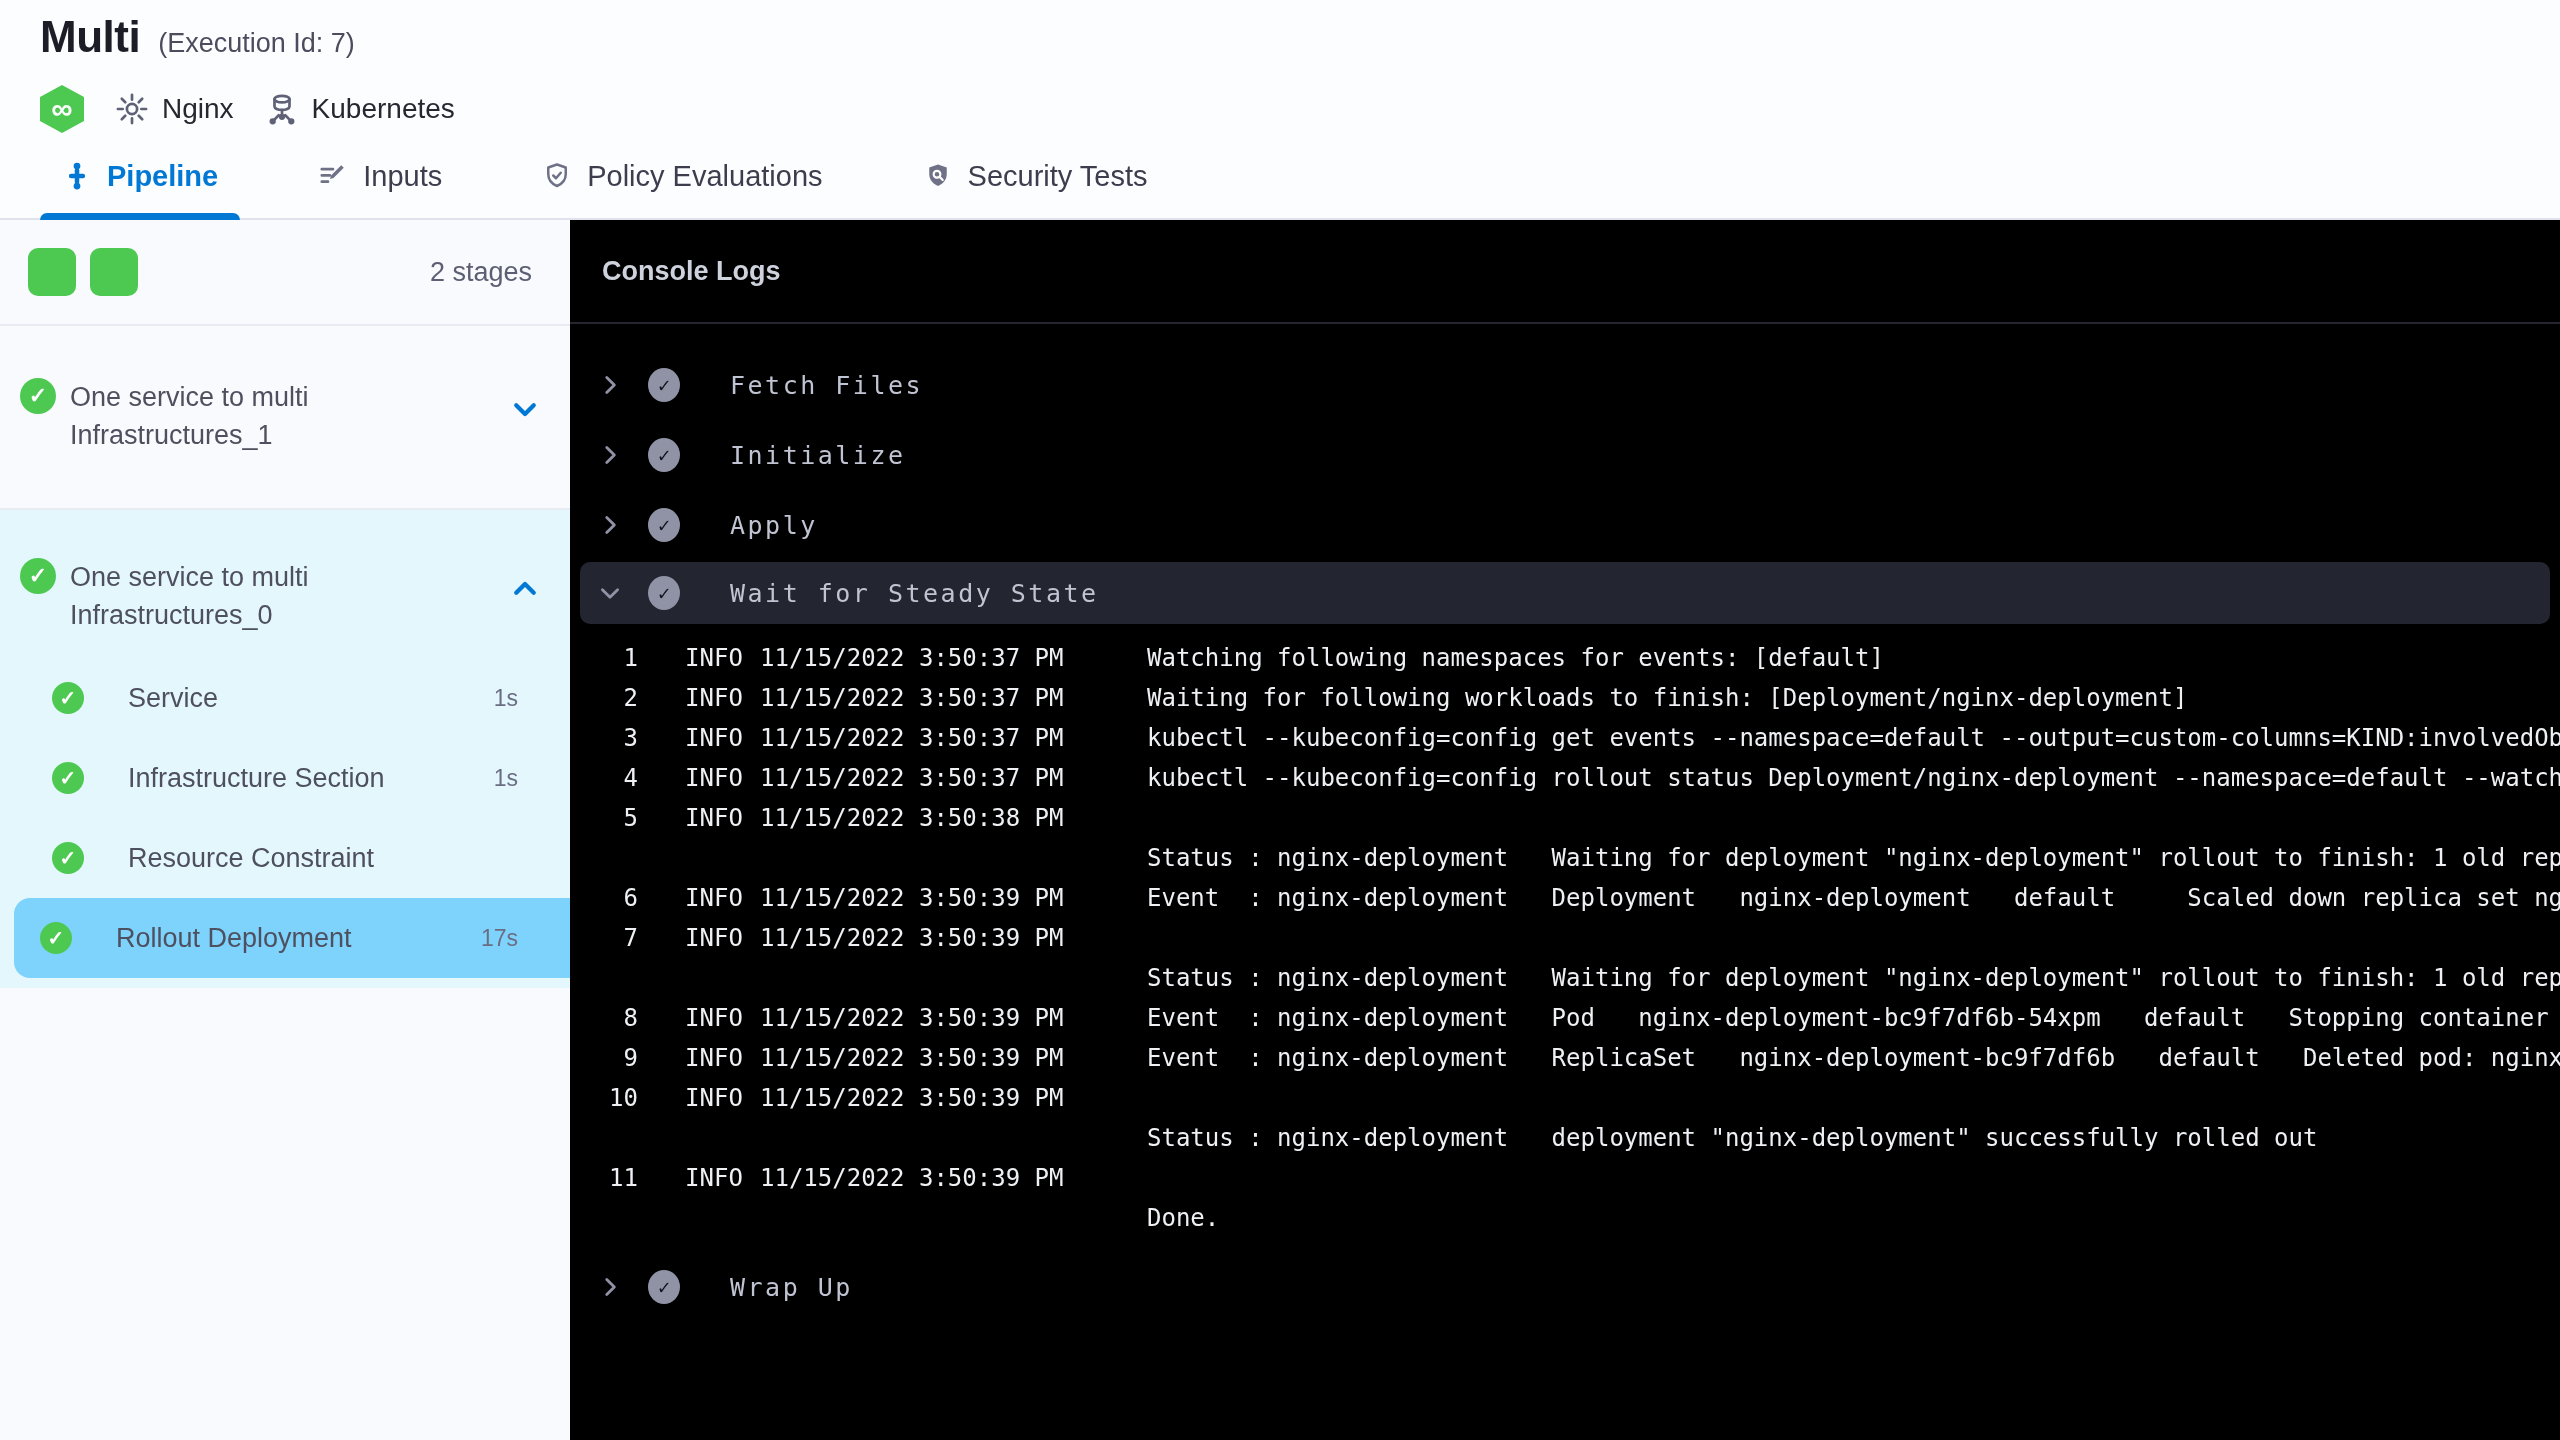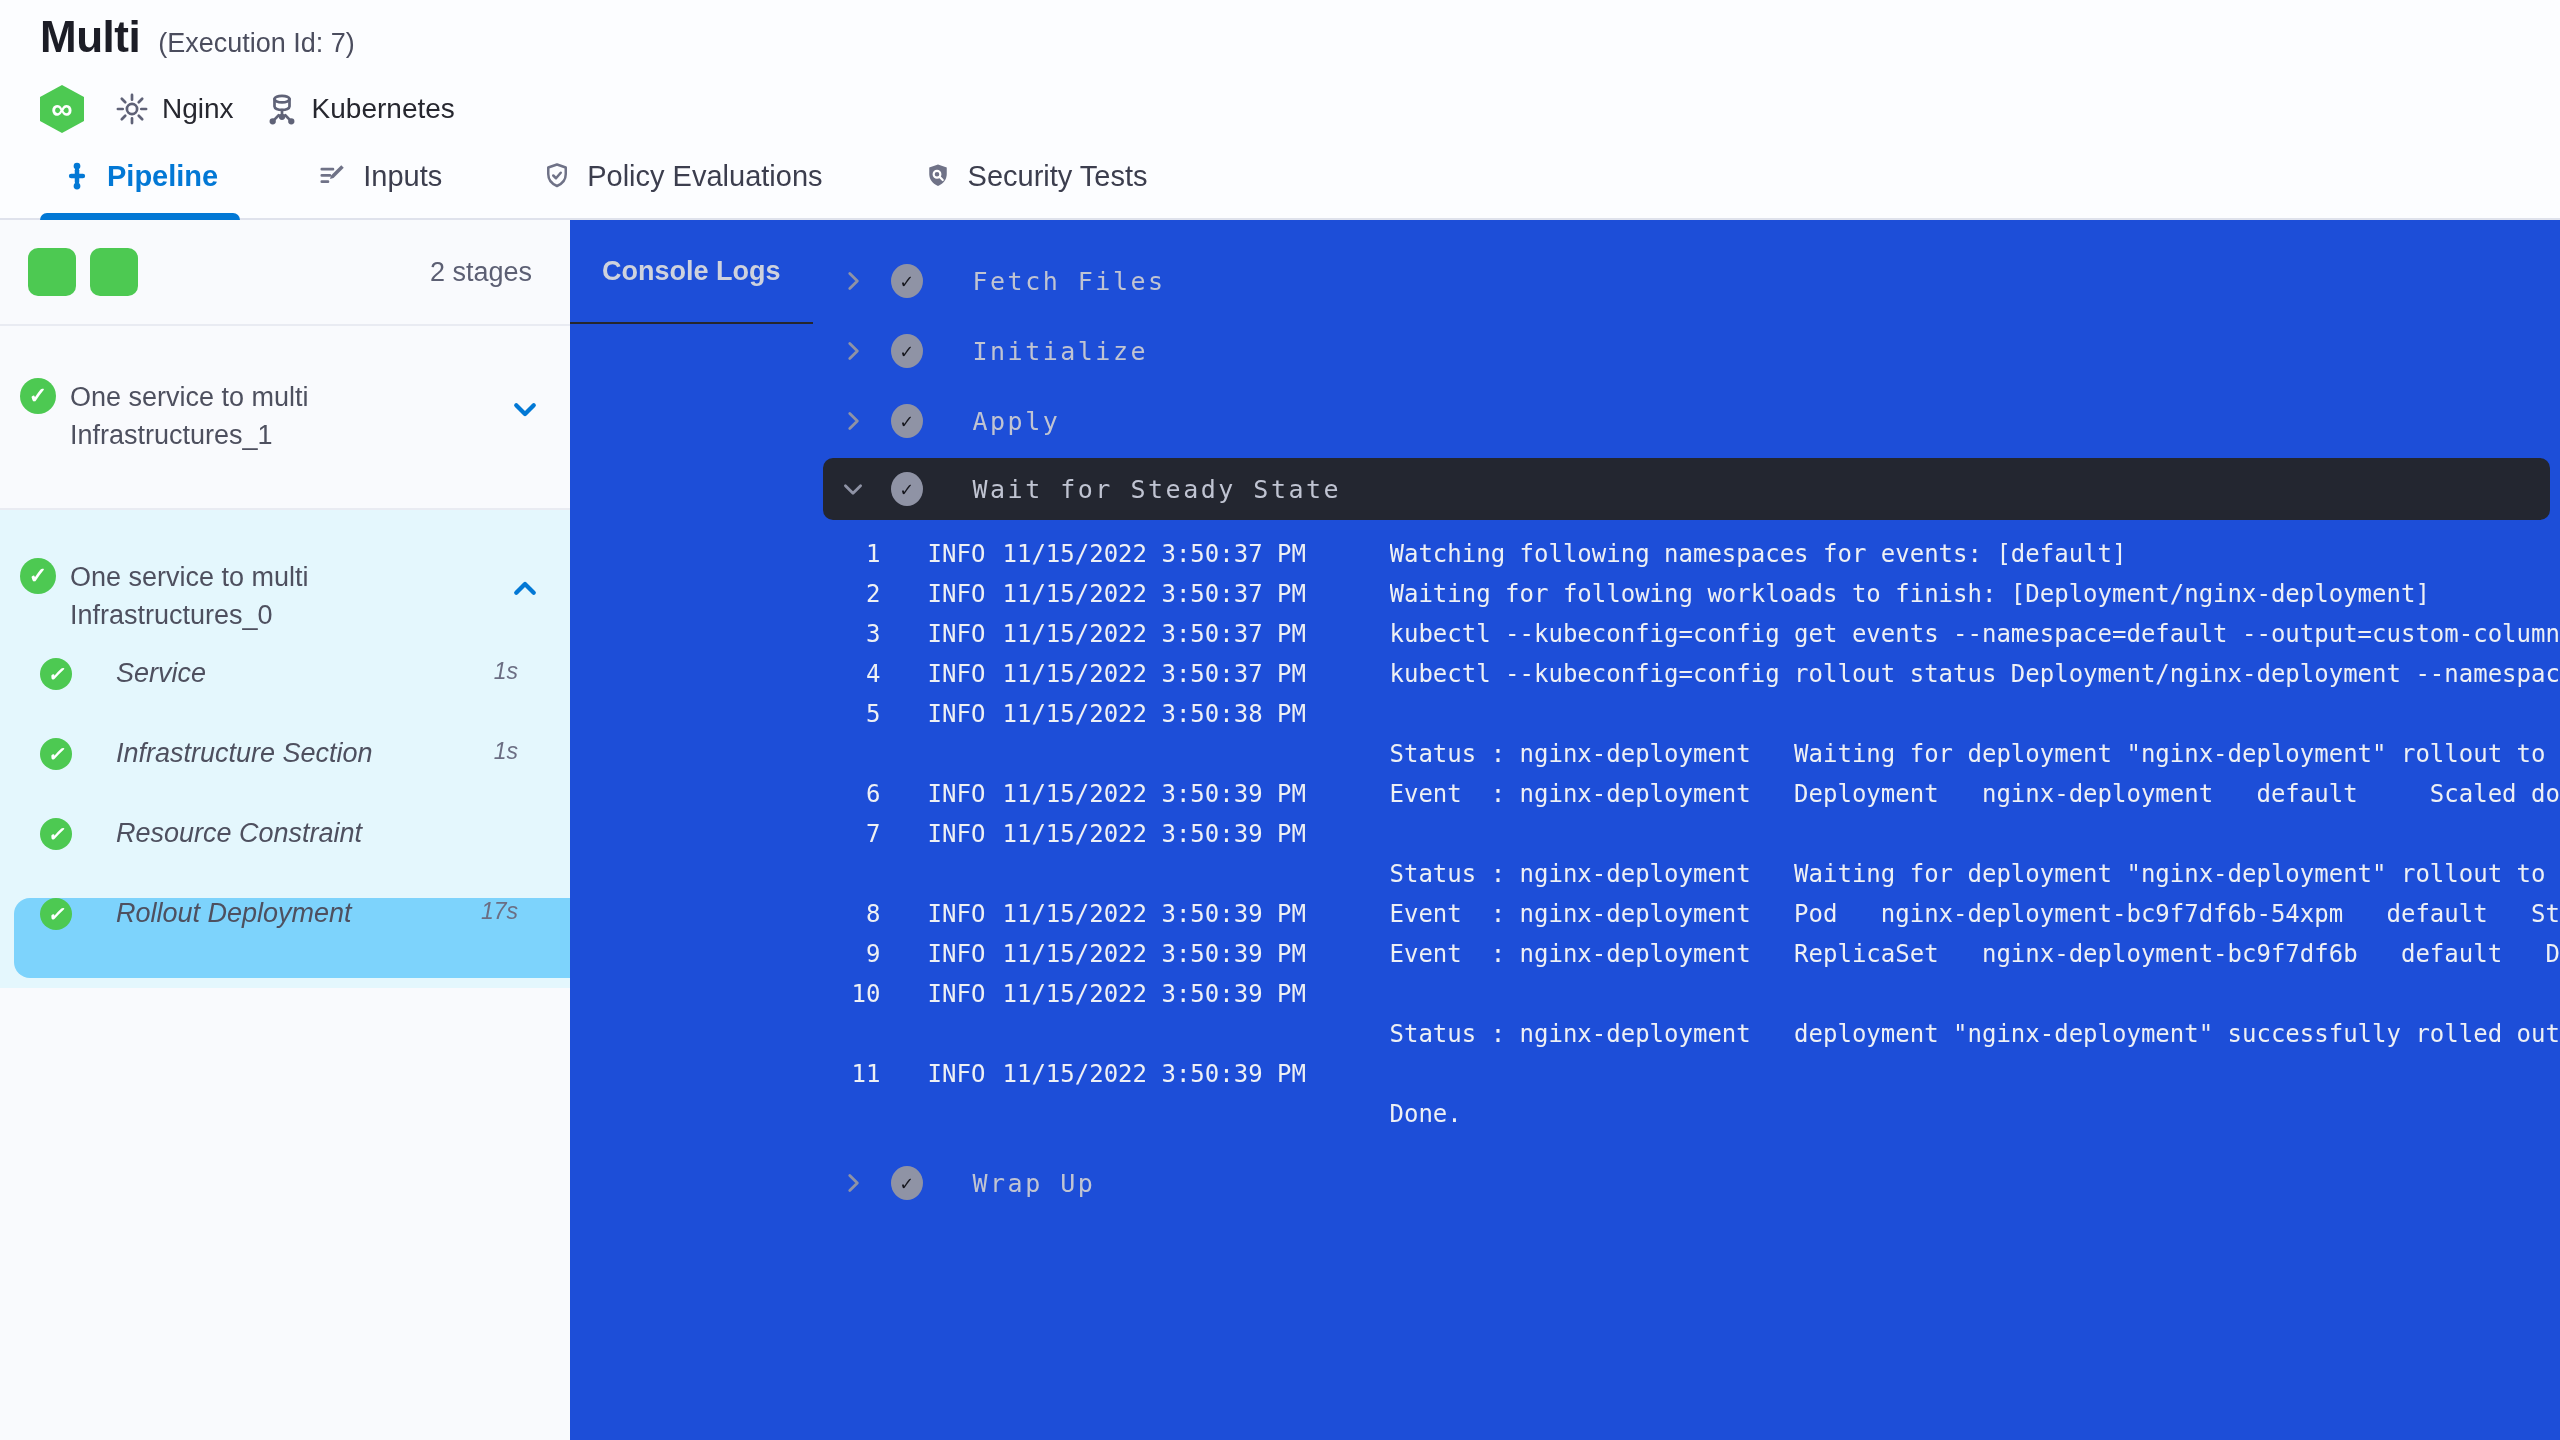--- a/index.html
+++ b/index.html
@@ -48,27 +48,27 @@
   .stage-block.expanded .stage-row{padding:48px 30px 16px 20px;}
   .gcheck{width:36px;height:36px;border-radius:50%;background:#4dc952;flex:none;
         display:flex;align-items:center;justify-content:center;margin-right:14px;}
   .gcheck::before{content:"✓";color:#fff;font-size:22px;font-weight:bold;}
   .gcheck.small{width:32px;height:32px;}
   .gcheck.small::before{font-size:20px;}
   .stage-name{font-size:27px;line-height:38px;color:#4e505f;width:340px;}
   .stage-chevron{margin-left:auto;margin-top:16px;flex:none;}
 
   .steps{padding-top:8px;}
-  .step-row{display:flex;height:80px;padding:0 52px 0 40px;cursor:pointer;font-style:italic;}
+  .step-row{display:flex;align-items:center;height:80px;padding:0 52px 0 52px;cursor:pointer;}
   .step-row.selected{background:#7dd3fc;border-radius:16px 0 0 16px;margin-left:14px;padding-left:26px;}
   .step-label{font-size:27px;color:#4e505f;margin-left:30px;}
   .step-duration{margin-left:auto;font-size:23px;color:#6b6e83;}
 
   
-  .console{flex:1;background:#1d4ed8;display:flex;flex-direction:row;overflow:hidden;}
+  .console{flex:1;background:#000000;display:flex;flex-direction:column;overflow:hidden;}
   .console-header{height:104px;flex:none;display:flex;align-items:center;padding:0 32px;
         border-bottom:2px solid #26272e;}
   .console-title{font-size:27px;font-weight:bold;color:#ced2dd;}
   .console-body{flex:1;overflow:hidden;padding-top:26px;font-family:"DejaVu Sans Mono",monospace;}
 
   .cstep{display:flex;align-items:center;height:70px;padding:0 12px 0 22px;cursor:pointer;}
   .cstep.active{background:#232630;border-radius:10px;margin:2px 10px 6px;height:62px;padding-left:12px;}
   .cchev{width:36px;display:flex;justify-content:center;flex:none;}
   .kcheck{width:32px;height:34px;border-radius:50%;background:#8f93a5;flex:none;margin-left:20px;
         display:flex;align-items:center;justify-content:center;}

